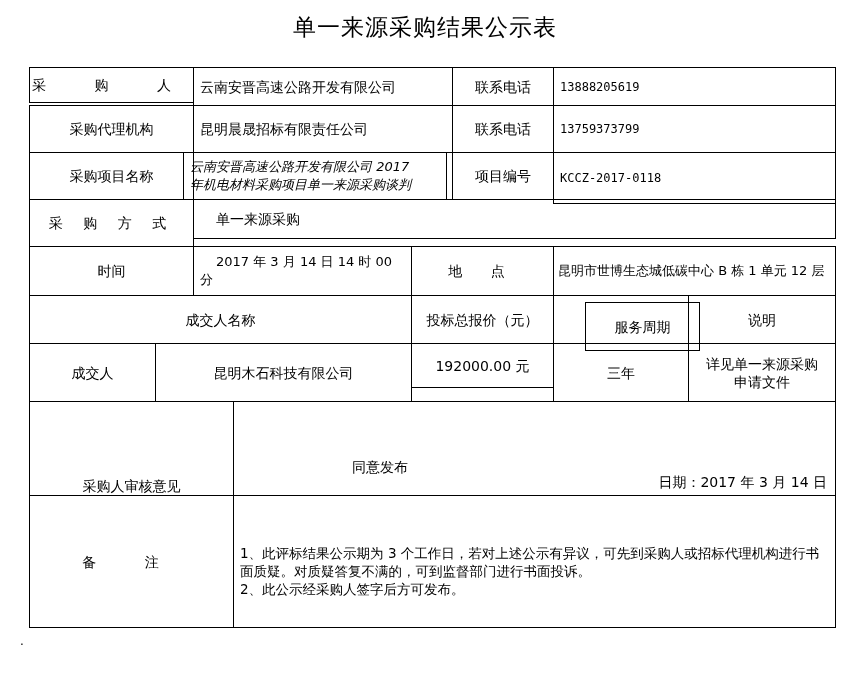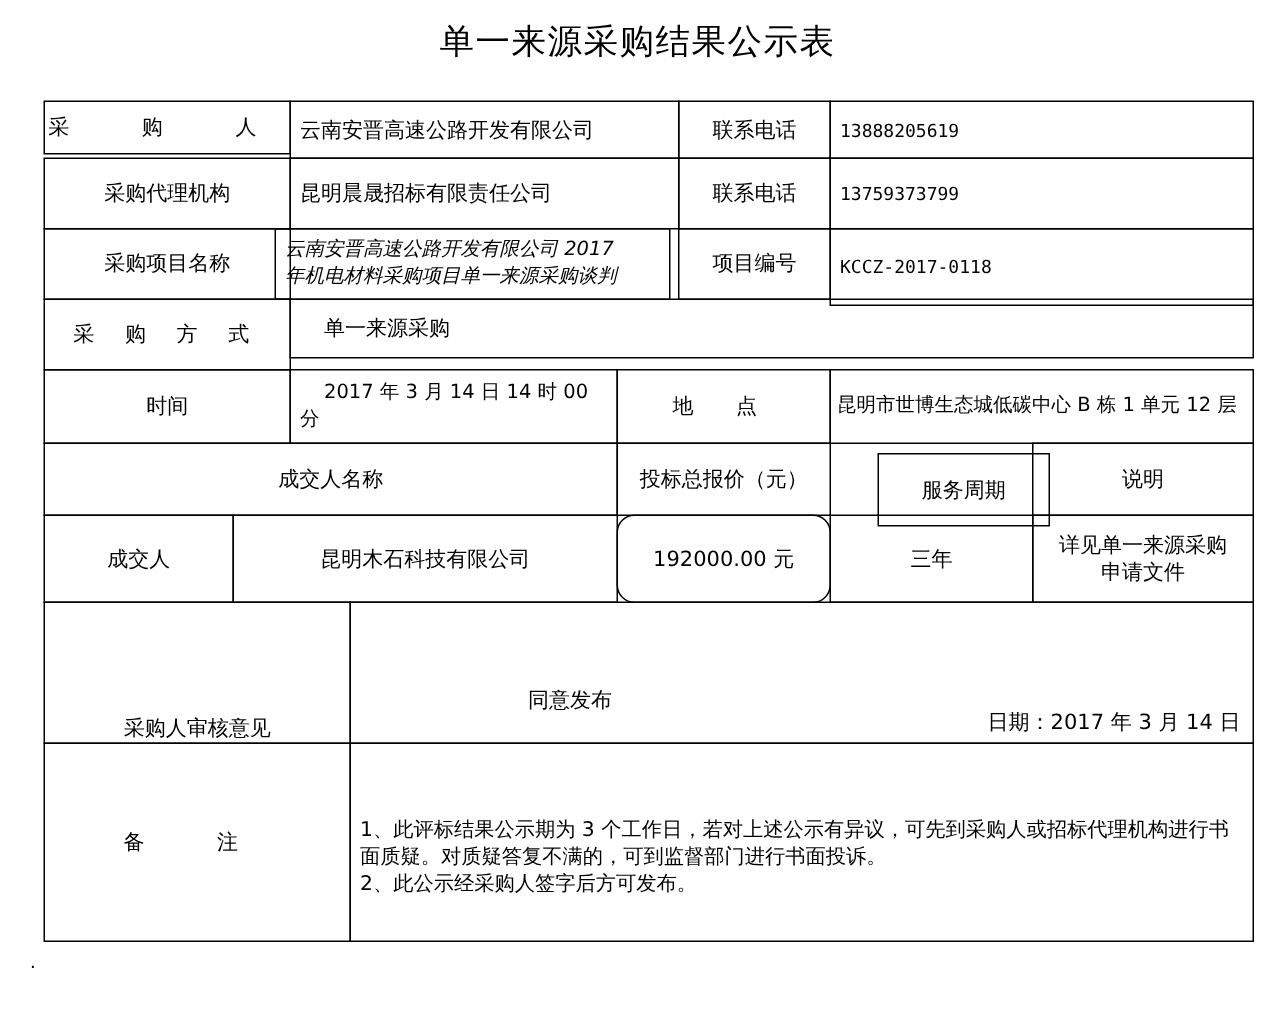--- a/index.html
+++ b/index.html
@@ -104,21 +104,21 @@
 <div class="cell c" style="left:688px;top:295px;width:148px;height:49px;">
   <span>说明</span>
 </div>
 
 <div class="cell c" style="left:29px;top:343px;width:127px;height:59px;">
   <span>成交人</span>
 </div>
 <div class="cell c" style="left:155px;top:343px;width:257px;height:59px;">
   <span>昆明木石科技有限公司</span>
 </div>
-<div class="cell c" style="left:411px;top:343px;width:143px;height:59px;border-radius:12px;">
+<div class="cell c" style="left:411px;top:343px;width:143px;height:45px;">
   <span>192000.00 元</span>
 </div>
 <div class="cell c" style="left:553px;top:343px;width:136px;height:59px;">
   <span>三年</span>
 </div>
 <div class="cell c" style="left:688px;top:343px;width:148px;height:59px;">
   <div>
     <div>详见单一来源采购</div>
     <div>申请文件</div>
   </div>

